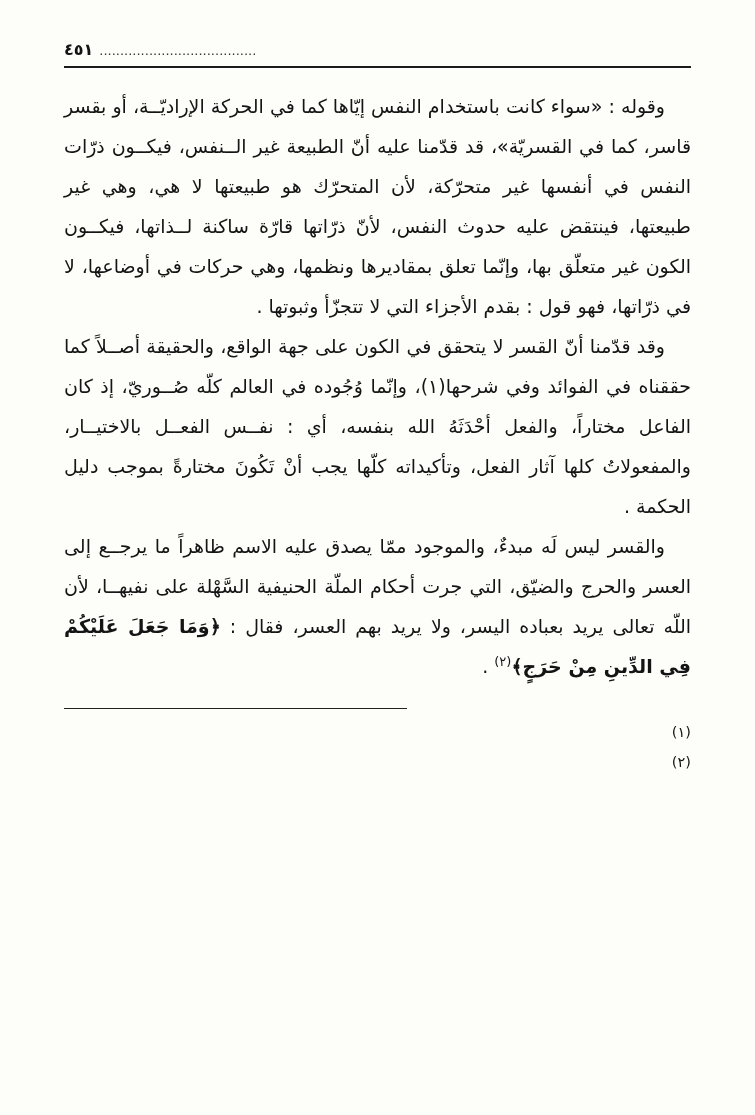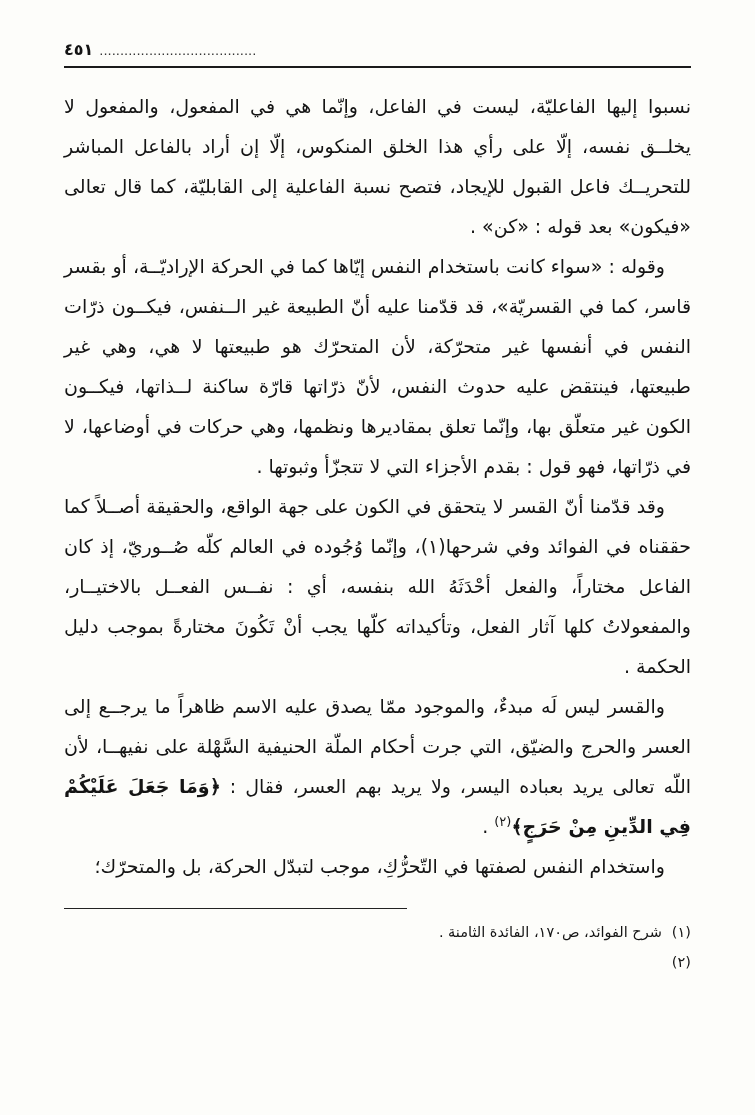--- a/index.html
+++ b/index.html
@@ -82,41 +82,38 @@
 
   <header class="page-header">
     <span class="header-dots">......................................</span>
     <span class="page-number">٤٥١</span>
   </header>
 
   <div class="header-rule"></div>
 
   <main class="body-text">
 
-    <p class="para no-indent">نسبوا إليها الفاعليّة، ليست في الفاعل، وإنّما هي في المفعول، والمفعول لا يخلــق نفسه، إلّا على رأي هذا الخلق المنكوس، إلّا إن أراد بالفاعل المباشر للتحريــك فاعل القبول للإيجاد، فتصح نسبة الفاعلية إلى القابليّة، كما قال تعالى «فيكون» بعد قوله : «كن» .</p>
 
 
     <p class="para">وقوله : «سواء كانت باستخدام النفس إيّاها كما في الحركة الإراديّــة، أو بقسر قاسر، كما في القسريّة»، قد قدّمنا عليه أنّ الطبيعة غير الــنفس، فيكــون ذرّات النفس في أنفسها غير متحرّكة، لأن المتحرّك هو طبيعتها لا هي، وهي غير طبيعتها، فينتقض عليه حدوث النفس، لأنّ ذرّاتها قارّة ساكنة لــذاتها، فيكــون الكون غير متعلّق بها، وإنّما تعلق بمقاديرها ونظمها، وهي حركات في أوضاعها، لا في ذرّاتها، فهو قول : بقدم الأجزاء التي لا تتجزّأ وثبوتها .</p>
 
     <p class="para">وقد قدّمنا أنّ القسر لا يتحقق في الكون على جهة الواقع، والحقيقة أصــلاً كما حققناه في الفوائد وفي شرحها(١)، وإنّما وُجُوده في العالم كلّه صُــوريّ، إذ كان الفاعل مختاراً، والفعل أحْدَثَهُ الله بنفسه، أي : نفــس الفعــل بالاختيــار، والمفعولاتُ كلها آثار الفعل، وتأكيداته كلّها يجب أنْ تَكُونَ مختارةً بموجب دليل الحكمة .</p>
 
     <p class="para">
       <span>والقسر ليس لَه مبدءٌ، والموجود ممّا يصدق عليه الاسم ظاهراً ما يرجــع إلى العسر والحرج والضيّق، التي جرت أحكام الملّة الحنيفية السَّهْلة على نفيهــا، لأن اللّه تعالى يريد بعباده اليسر، ولا يريد بهم العسر، فقال : </span><span class="quran">﴿وَمَا جَعَلَ عَلَيْكُمْ فِي الدِّينِ مِنْ حَرَجٍ﴾</span><span class="fn-ref">(٢)</span><span> .</span>
     </p>
 
-    <p class="para">واستخدام النفس لصفتها في التّحرُّكِ، موجب لتبدّل الحركة، بل والمتحرّك؛</p>
 
   </main>
 
   <footer class="footnotes">
     <div class="footnote-rule"></div>
 
     <div class="footnote">
       <span class="fn-marker">(١)</span>
-      <span class="fn-text">شرح الفوائد، ص١٧٠، الفائدة الثامنة .</span>
     </div>
 
     <div class="footnote">
       <span class="fn-marker">(٢)</span>
     </div>
   </footer>
 
 </div>
 
 </body></html>

